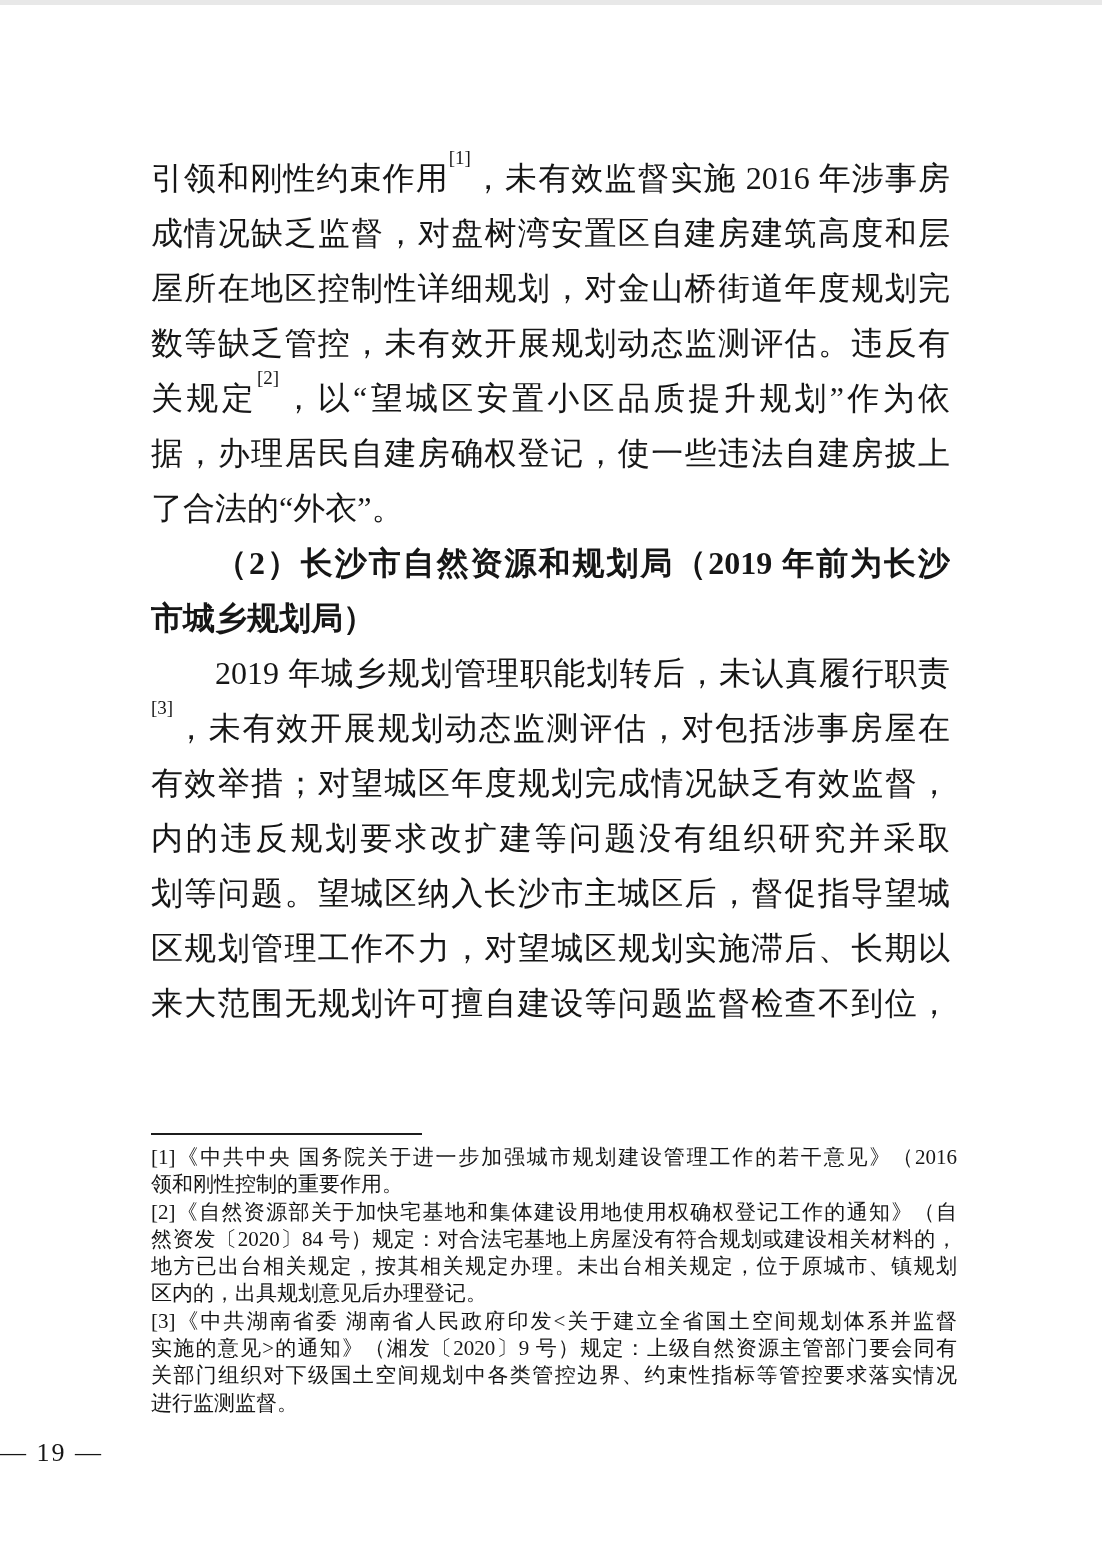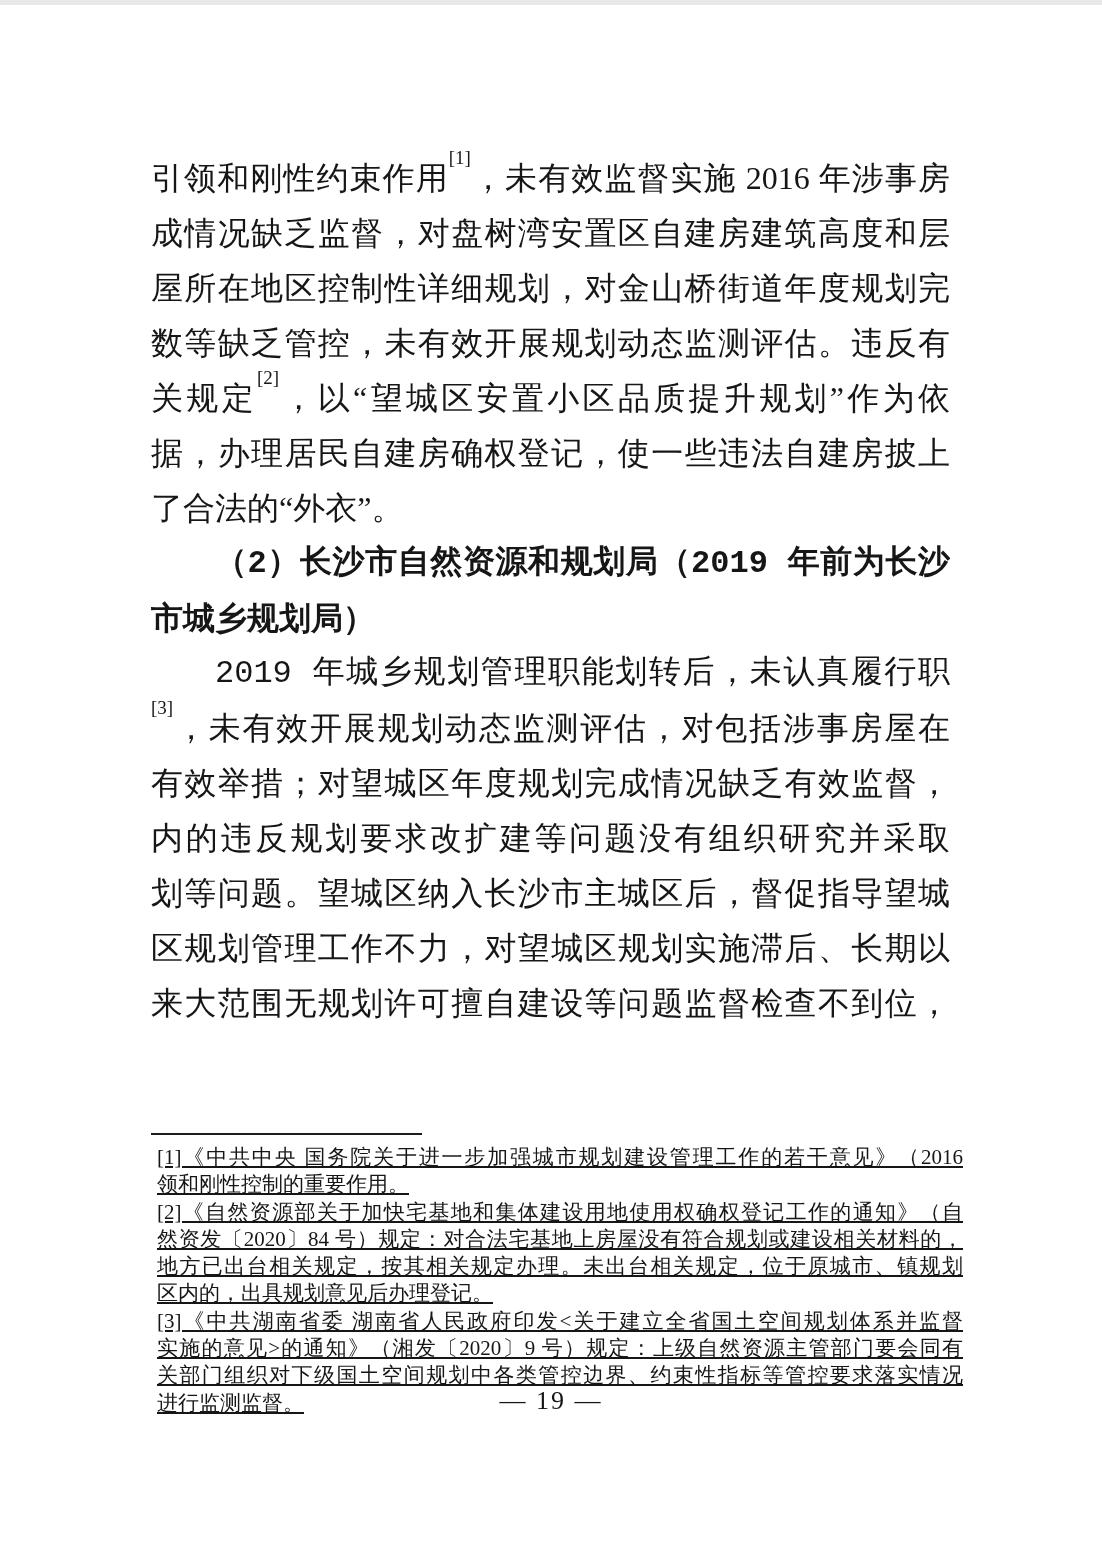--- a/index.html
+++ b/index.html
@@ -25,21 +25,20 @@
     line-height: 55px;
     text-align: justify;
     text-align-last: justify;
     overflow: hidden;
   }
   .line.short {
     text-align-last: left;
   }
   .line.indent {
     text-indent: 64px;
-    font-family: Liberation Mono, monospace;
   }
   .para.bold .line {
     font-weight: bold;
   }
   sup.fnref {
     font-size: 19px;
     line-height: 0;
     position: relative;
     top: -13px;
     font-weight: normal;
@@ -47,42 +46,41 @@
   .fn-sep {
     position: absolute;
     left: 151px;
     top: 1128px;
     width: 271px;
     height: 0;
     border-top: 2px solid #1c1c1c;
   }
   .footnotes {
     position: absolute;
-    left: 157px;
+    left: 151px;
     top: 1139px;
     width: 806px;
-    text-decoration: underline;
   }
   .fn-line {
     font-size: 21px;
     height: 27.3px;
     line-height: 27.3px;
     text-align: justify;
     text-align-last: justify;
     overflow: hidden;
   }
   .fn-line.short {
     text-align-last: left;
   }
   .page-number {
     position: absolute;
     left: 0;
-    top: 1381px;
+    top: 1433px;
     width: 100%;
-    text-align: center;
+    text-align: left;
     font-size: 26px;
     letter-spacing: 2px;
   }
 </style>
 </head>
 <body>
 
 <div class="page">
   <div class="body-text" id="body-text">
       <div class="para">

